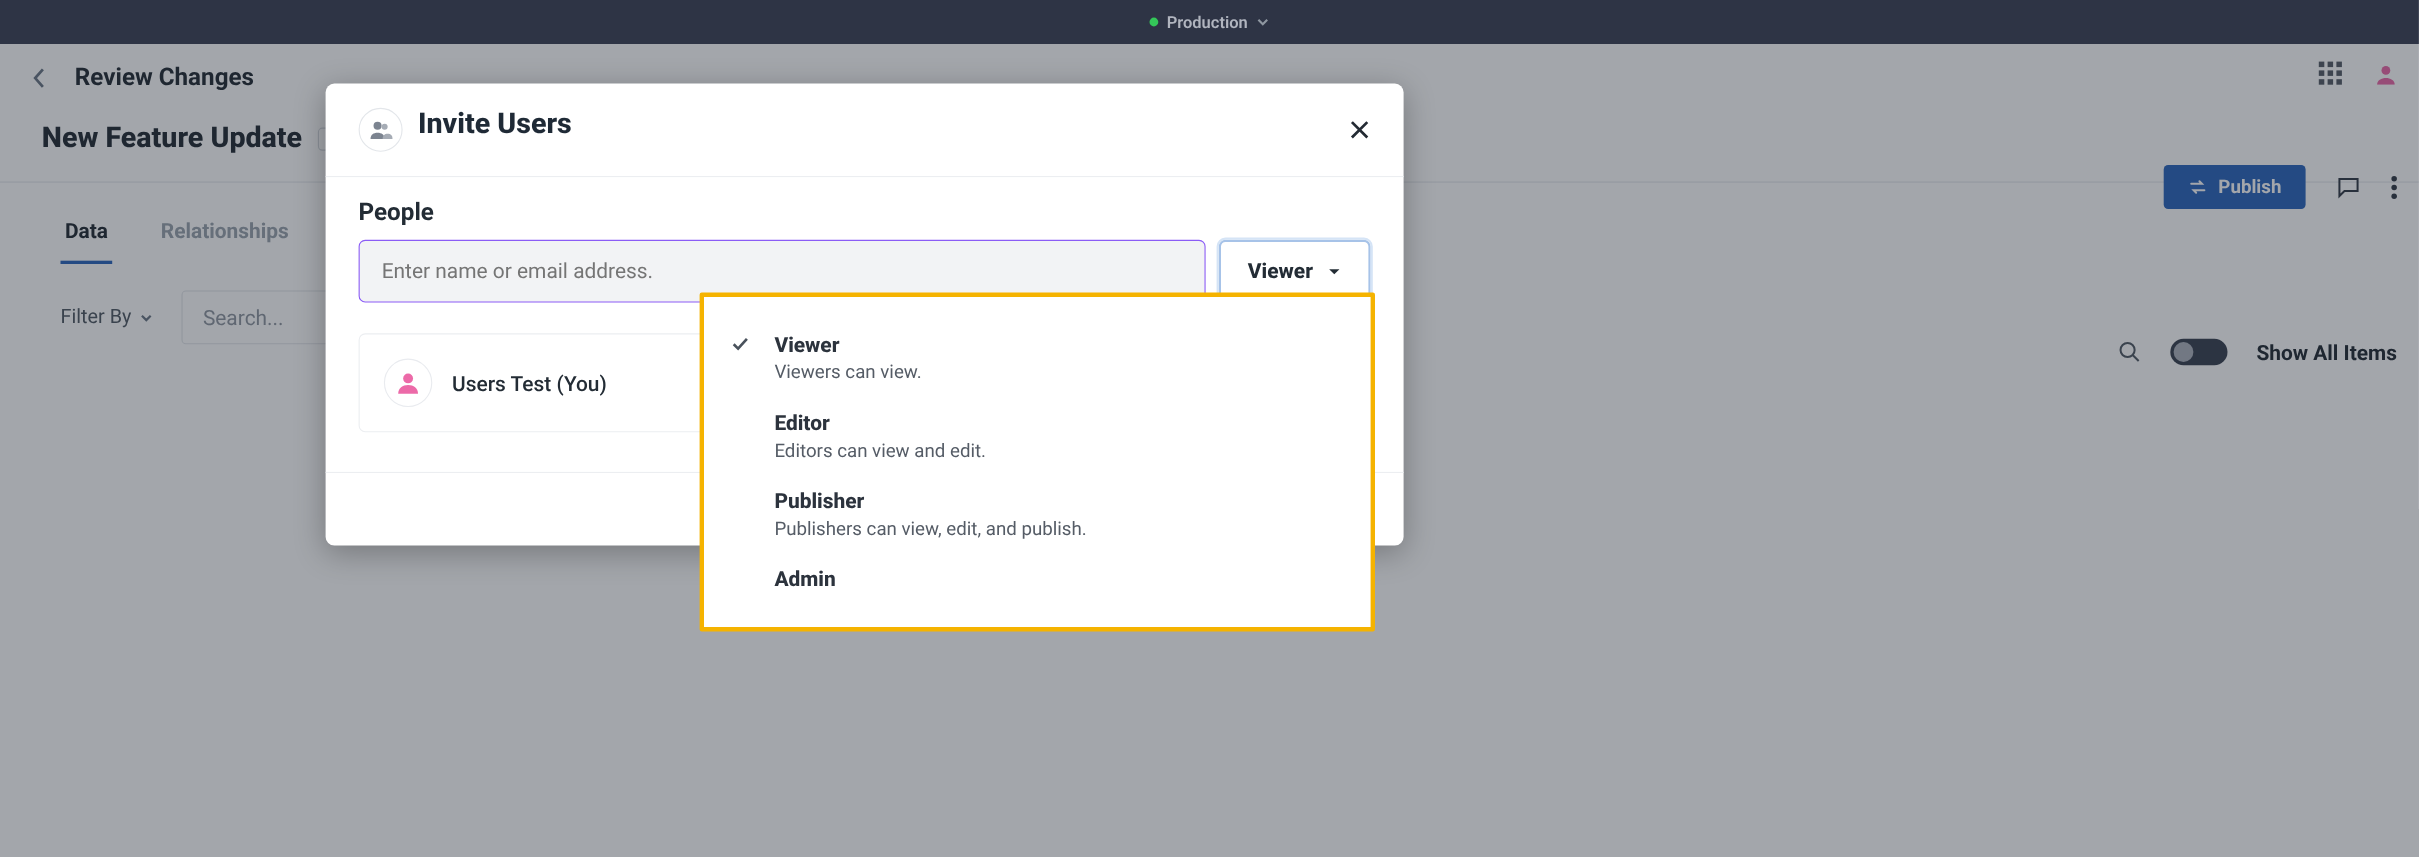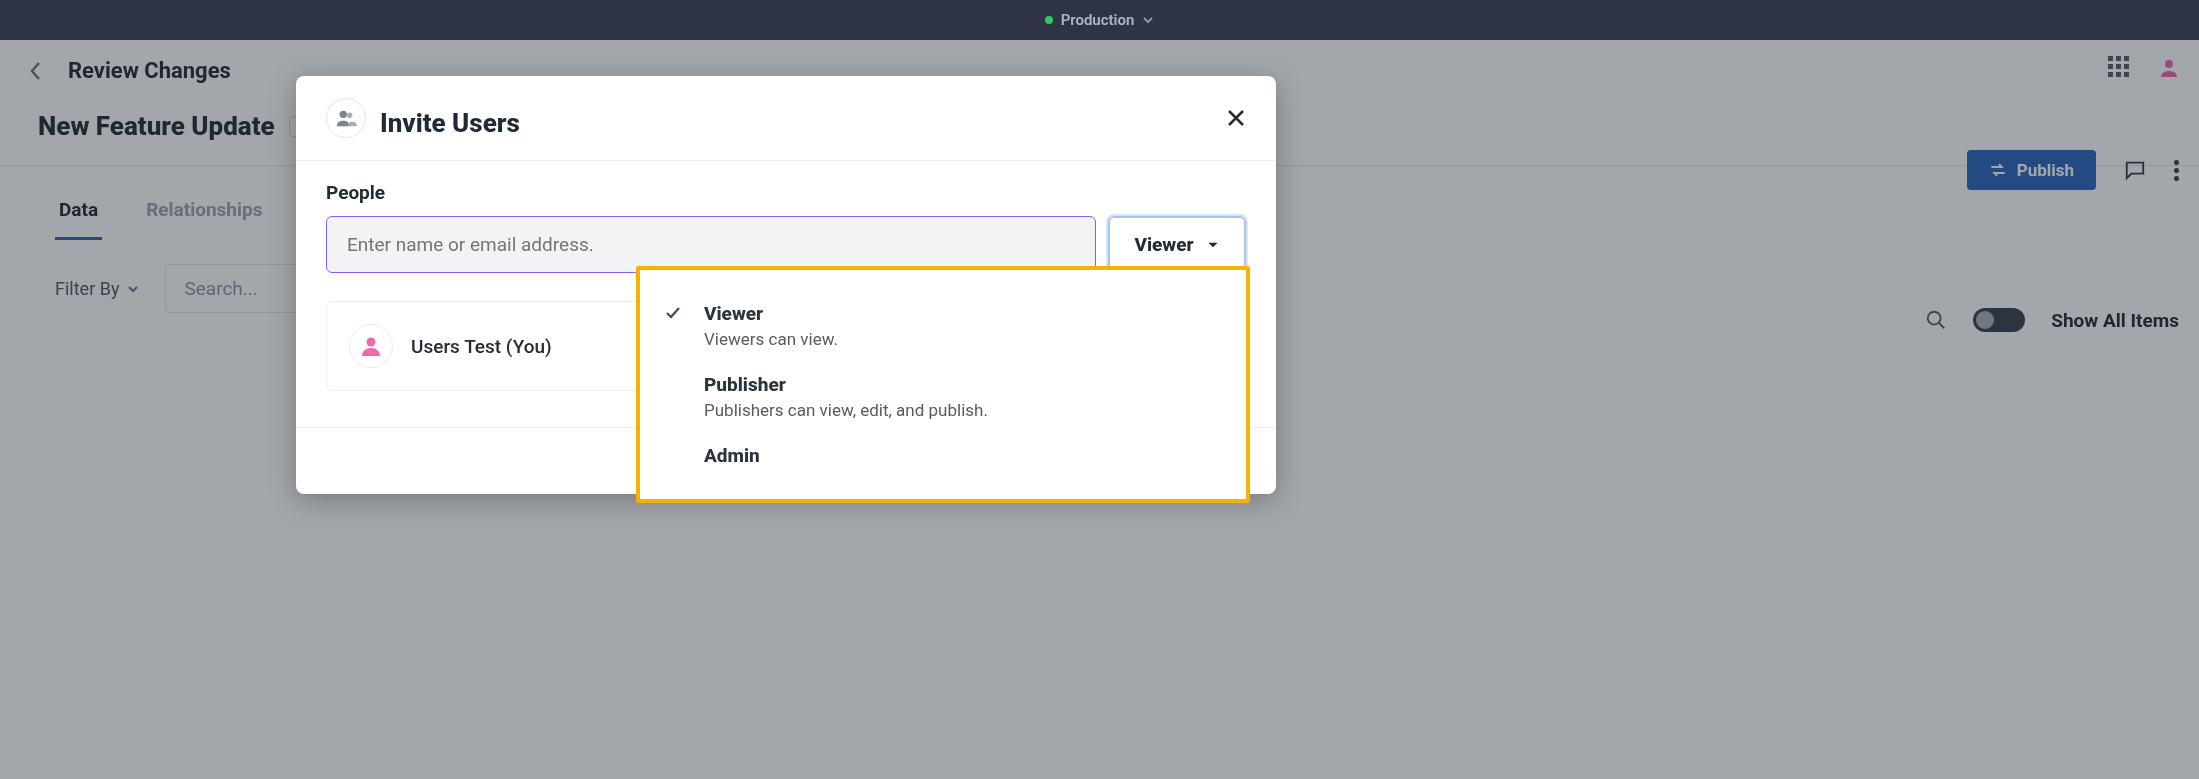--- a/index.html
+++ b/index.html
@@ -138,30 +138,30 @@
     z-index: 10;
     padding-bottom: 14px;
   }
   .modal-header {
     display:flex;
     align-items:center;
     justify-content:space-between;
     padding: 22px 30px;
     border-bottom: 1px solid #eceef1;
   }
-  .modal-title-wrap { display:flex; align-items:flex-end; gap:14px; }
+  .modal-title-wrap { display:flex; align-items:flex-start; gap:14px; }
   .modal-title-icon {
     width:40px; height:40px; border-radius:50%; border:1px solid #e3e6ea;
     display:flex; align-items:center; justify-content:center; color:#7c8490;
   }
   .modal-title { font-size:26px; font-weight:800; color:#1f2a36; }
   .modal-close { font-size:22px; color:#242b34; cursor:pointer; font-weight:700; }
 
   .modal-body { padding: 20px 30px 10px 30px; }
-  .people-label { font-size:19px; font-weight:700; color:#232c35; margin-bottom: 12px; }
+  .people-label { font-size:22px; font-weight:700; color:#232c35; margin-bottom: 12px; }
   .people-row { display:flex; gap: 12px; align-items:stretch; }
   .people-input {
     flex:1;
     background:#f2f3f5;
     border:1px solid #8b5cf6;
     border-radius:6px;
     padding: 16px 20px;
     font-size:19px;
     color:#8a929c;
   }
@@ -400,20 +400,27 @@
           </svg>
       </span>
       <div class="role-text">
         <div class="role-title">Viewer</div>
         <div class="role-desc">Viewers can view.</div>
       </div>
     </div>
     <div class="role-item">
       <span class="role-check"></span>
       <div class="role-text">
+        <div class="role-title">Editor</div>
+        <div class="role-desc">Editors can view and edit.</div>
+      </div>
+    </div>
+    <div class="role-item">
+      <span class="role-check"></span>
+      <div class="role-text">
         <div class="role-title">Publisher</div>
         <div class="role-desc">Publishers can view, edit, and publish.</div>
       </div>
     </div>
     <div class="role-item">
       <span class="role-check"></span>
       <div class="role-text">
         <div class="role-title">Admin</div>
       </div>
     </div>

